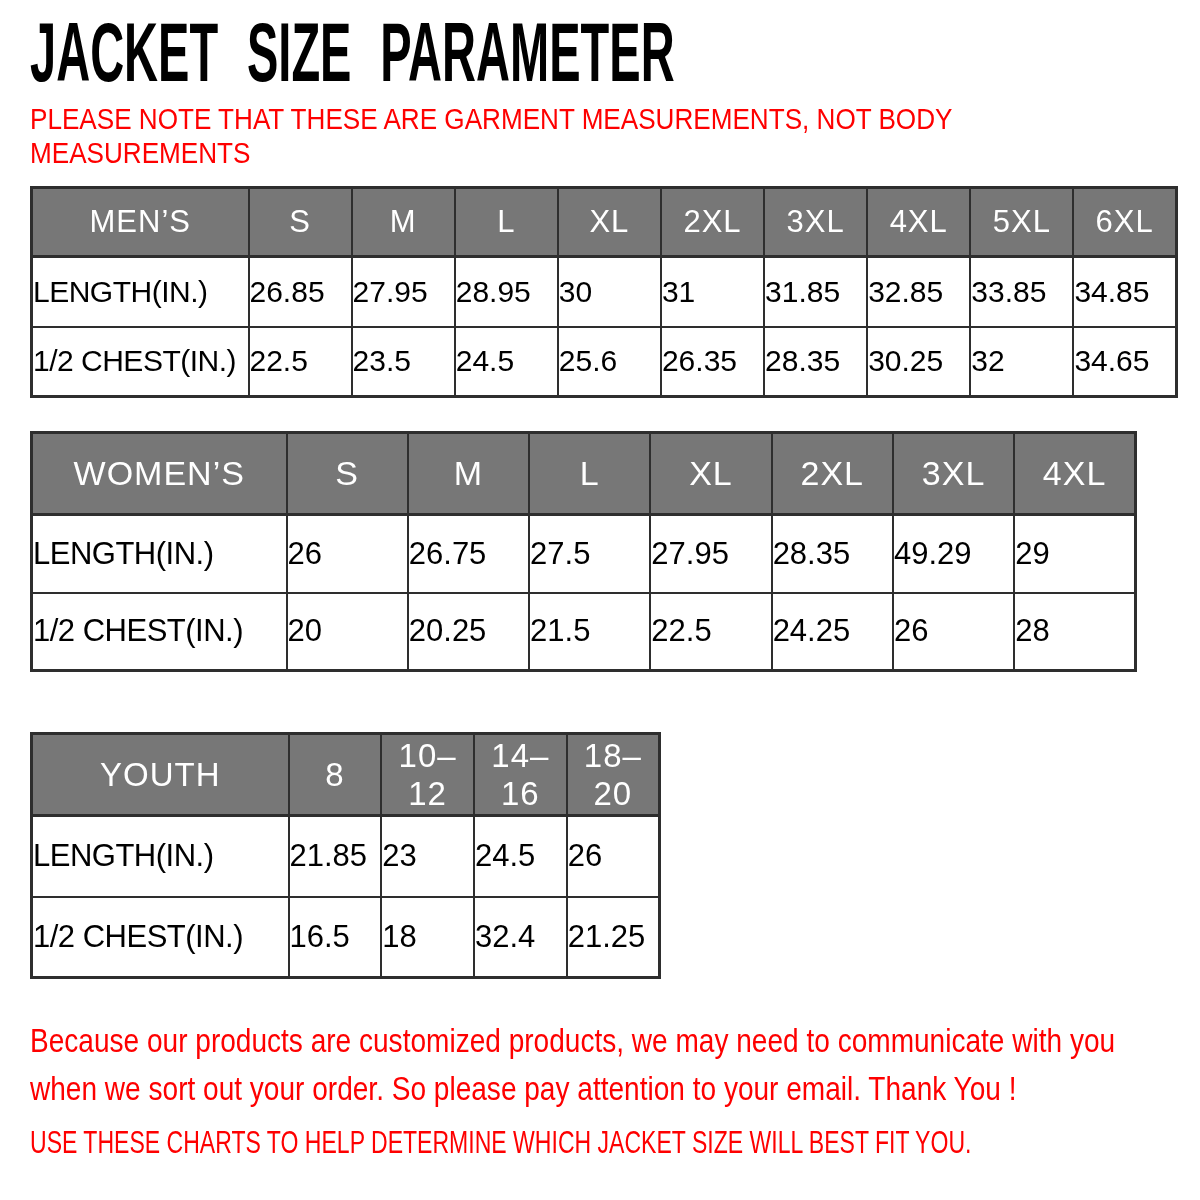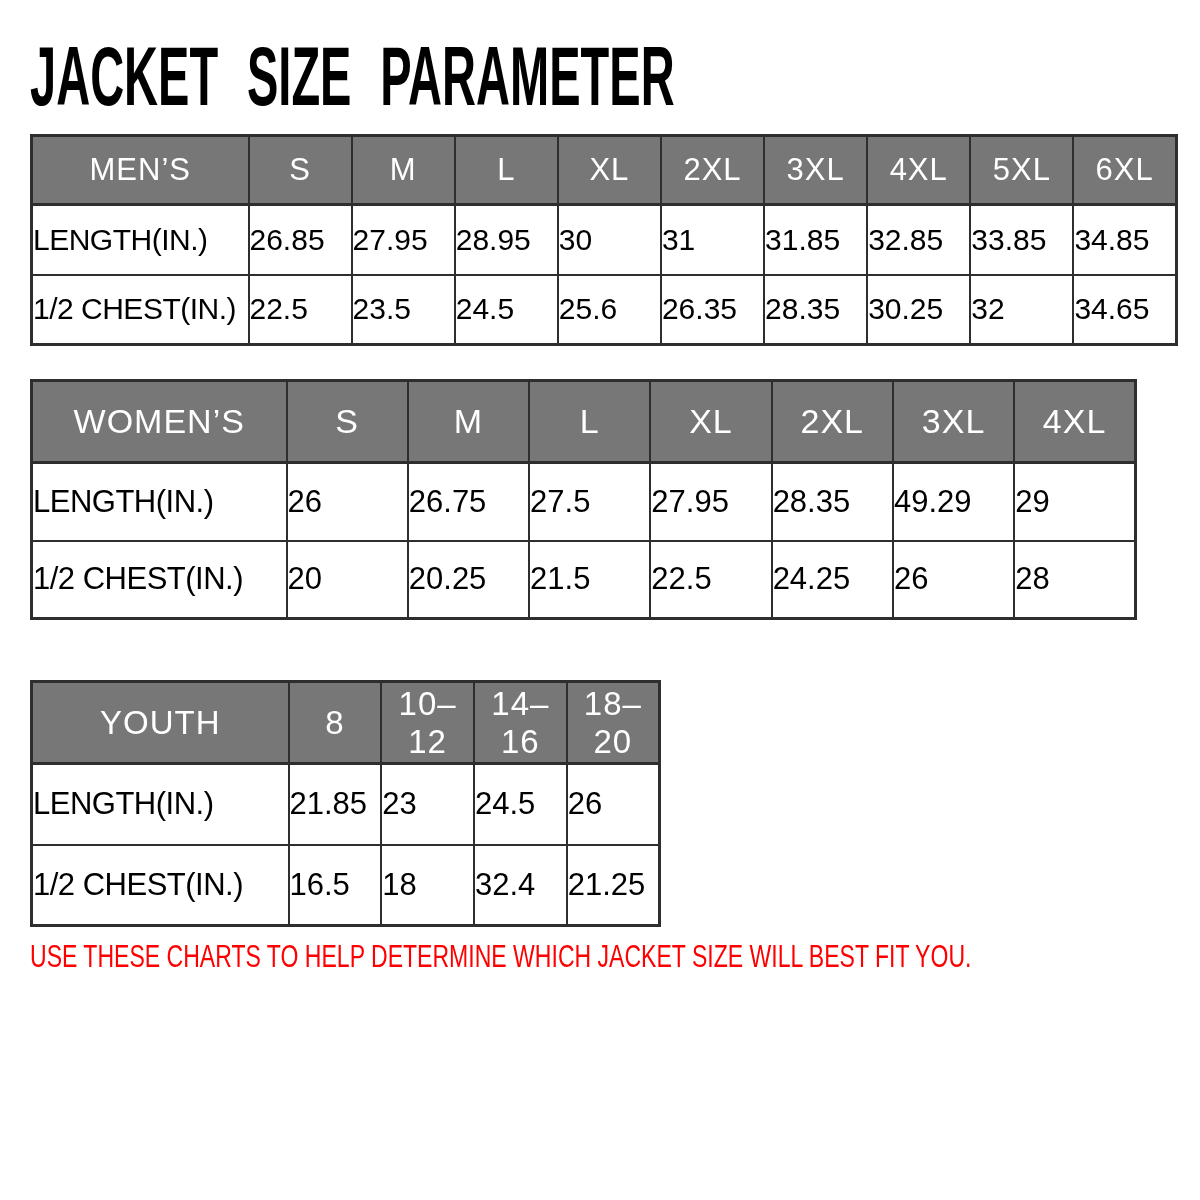--- a/index.html
+++ b/index.html
@@ -7,21 +7,21 @@
     --gray:#777777;
     --border:#2e2e2e;
     --black:#000000;
   }
   *{box-sizing:border-box;margin:0;padding:0;}
   html,body{background:#ffffff;}
   body{
     width:1200px;height:1200px;overflow:hidden;
     font-family:"Liberation Sans",sans-serif;color:var(--black);
   }
-  .page{padding-left:30px;padding-top:34px;}
+  .page{padding-left:30px;padding-top:10px;}
 
   
   .title{
     display:inline-block;
     font-size:84px;font-weight:bold;line-height:1;
     letter-spacing:0px;word-spacing:28px;white-space:nowrap;
     transform:scaleX(0.56);transform-origin:left center;
   }
 
   
@@ -79,20 +79,24 @@
 </style>
 </head>
 <body>
 
 <div class="page">
 
   <div>
     <h1 class="title">JACKET SIZE PARAMETER</h1>
   </div>
 
+  <div class="note">
+    <span class="note-line">PLEASE NOTE THAT THESE ARE GARMENT MEASUREMENTS, NOT BODY</span>
+    <span class="note-line">MEASUREMENTS</span>
+  </div>
 
   <table class="size-table mens">
     <colgroup>
       <col class="label-col">
         <col>
         <col>
         <col>
         <col>
         <col>
         <col>
@@ -217,18 +221,22 @@
       <tr>
         <td class="row-label">1/2 CHEST(IN.)</td>
         <td>16.5</td>
         <td>18</td>
         <td>32.4</td>
         <td>21.25</td>
       </tr>
     </tbody>
   </table>
 
+  <div class="footer-para">
+    <span class="footer-line">Because our products are customized products, we may need to communicate with you</span>
+    <span class="footer-line">when we sort out your order. So please pay attention to your email. Thank You !</span>
+  </div>
 
   <div class="footer-caption">
     <span class="caption-inner">USE THESE CHARTS TO HELP DETERMINE WHICH JACKET SIZE WILL BEST FIT YOU.</span>
   </div>
 
 </div>
 
 </body></html>

